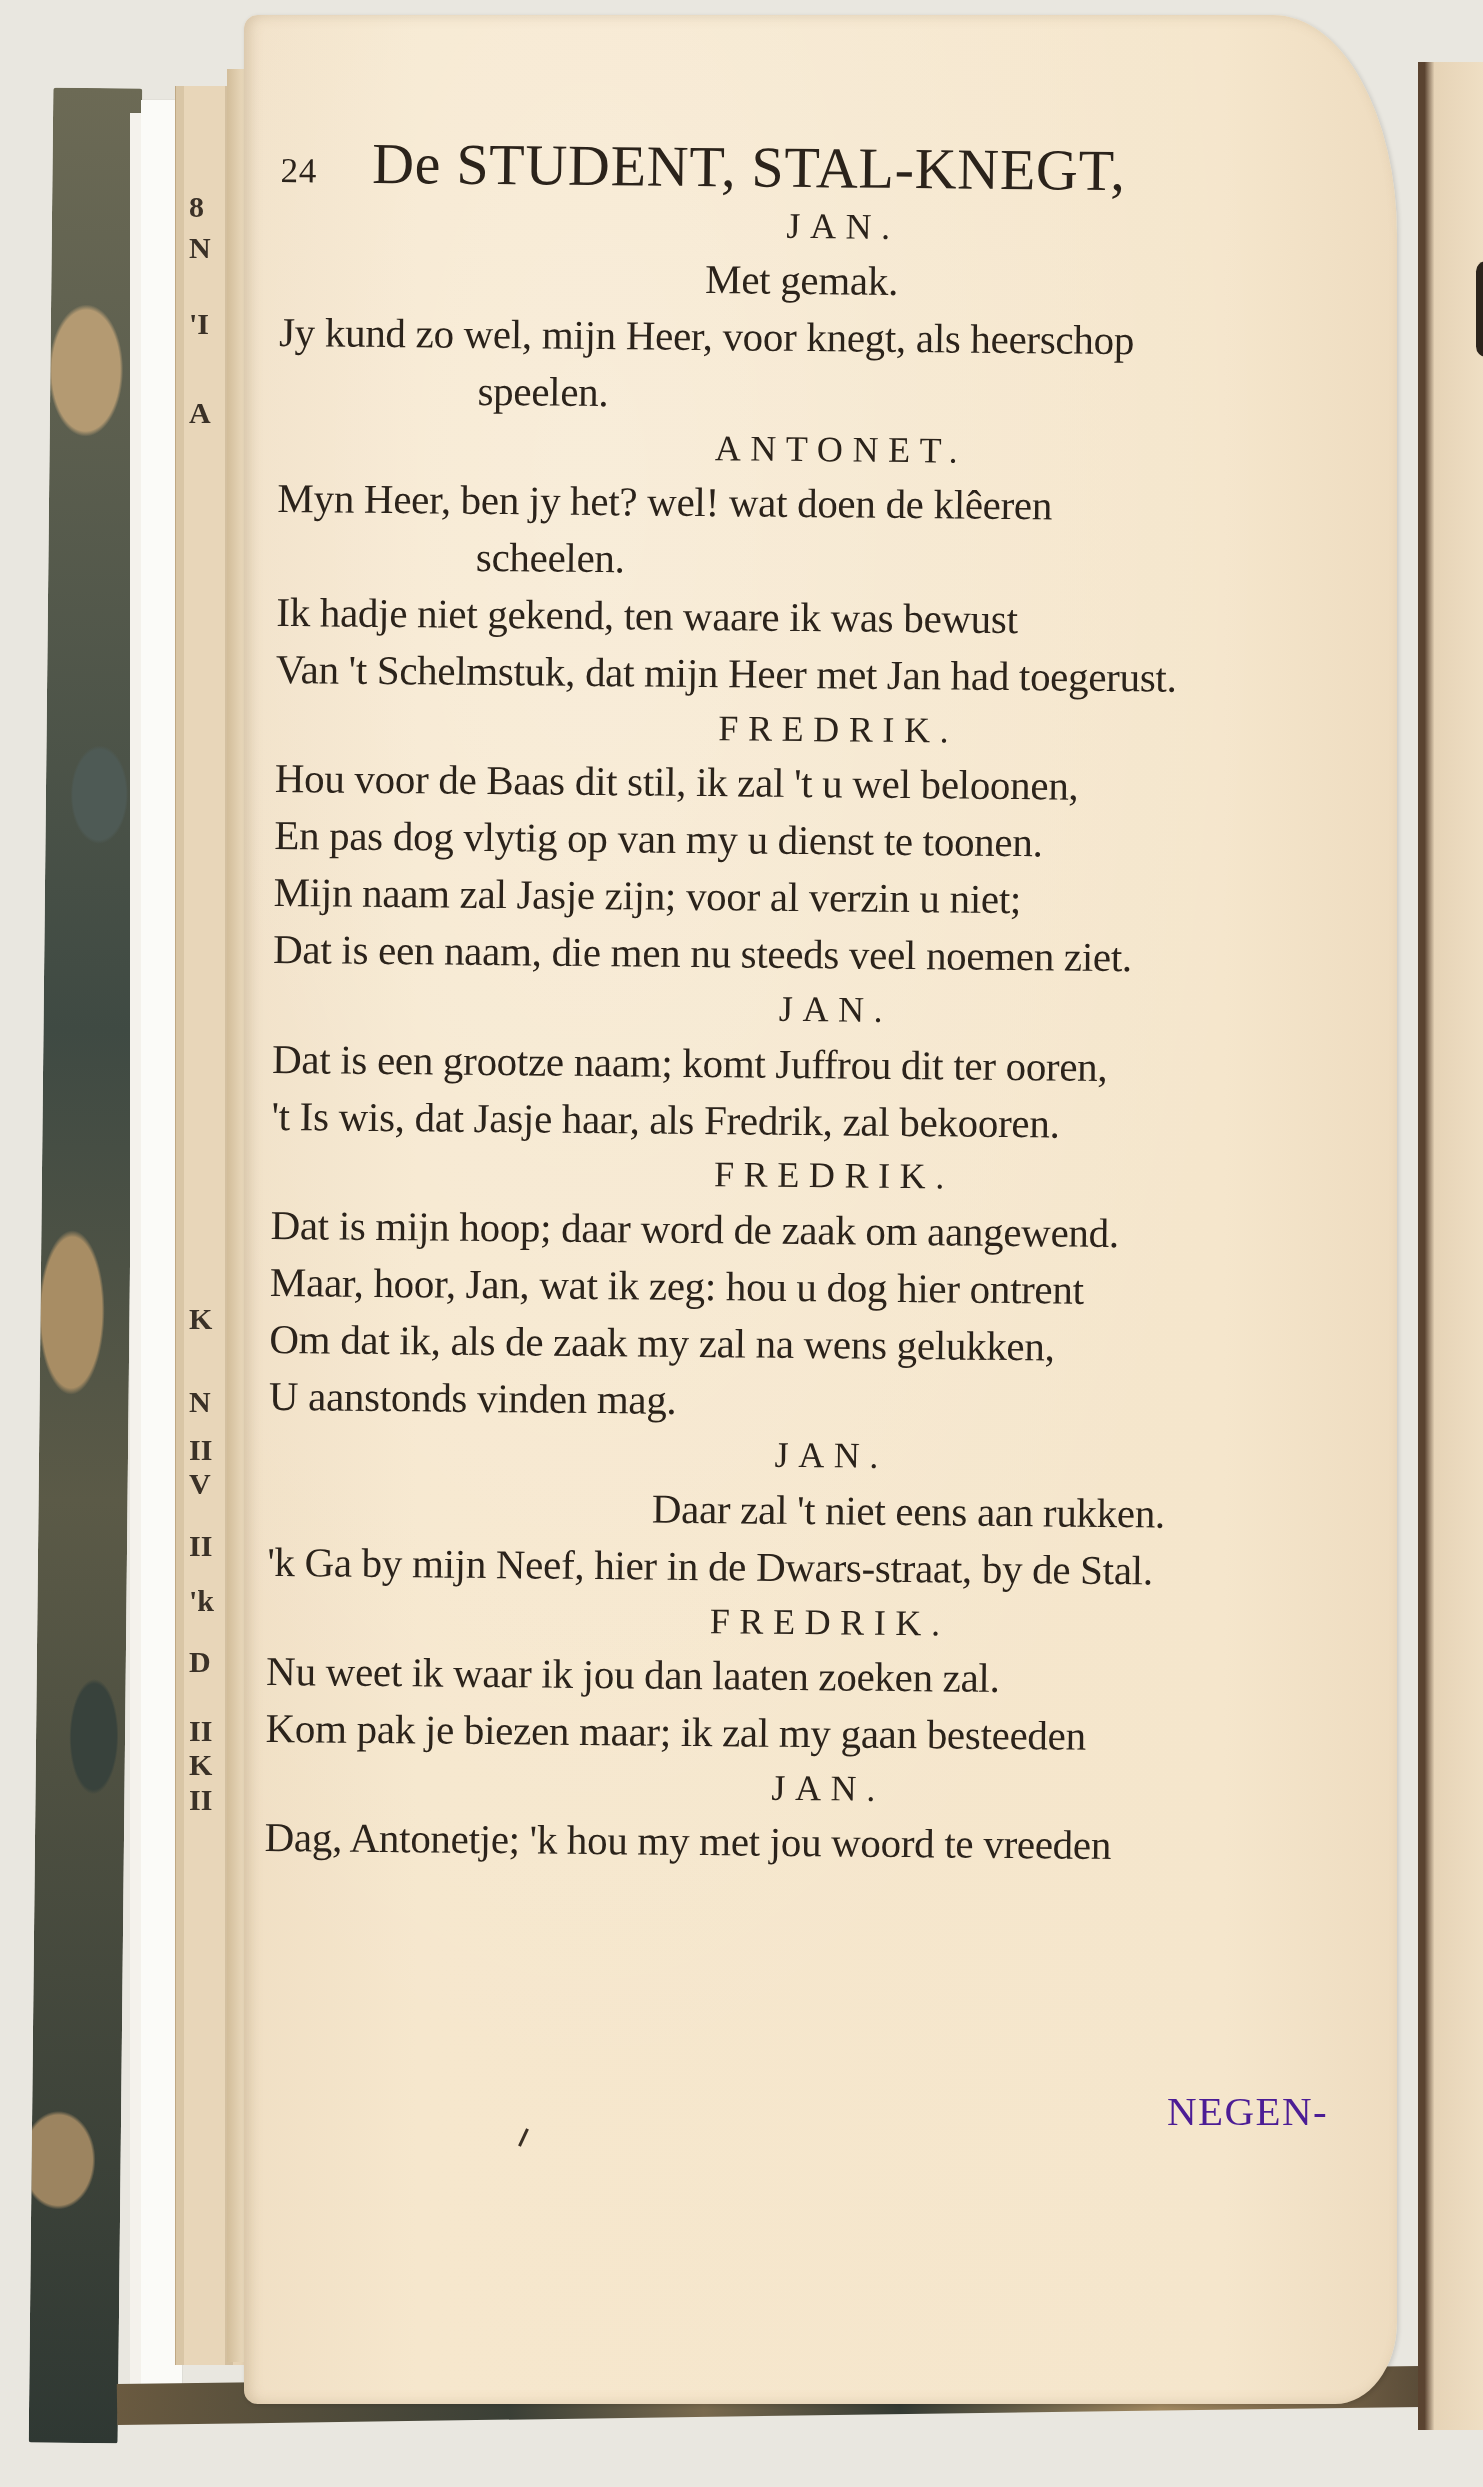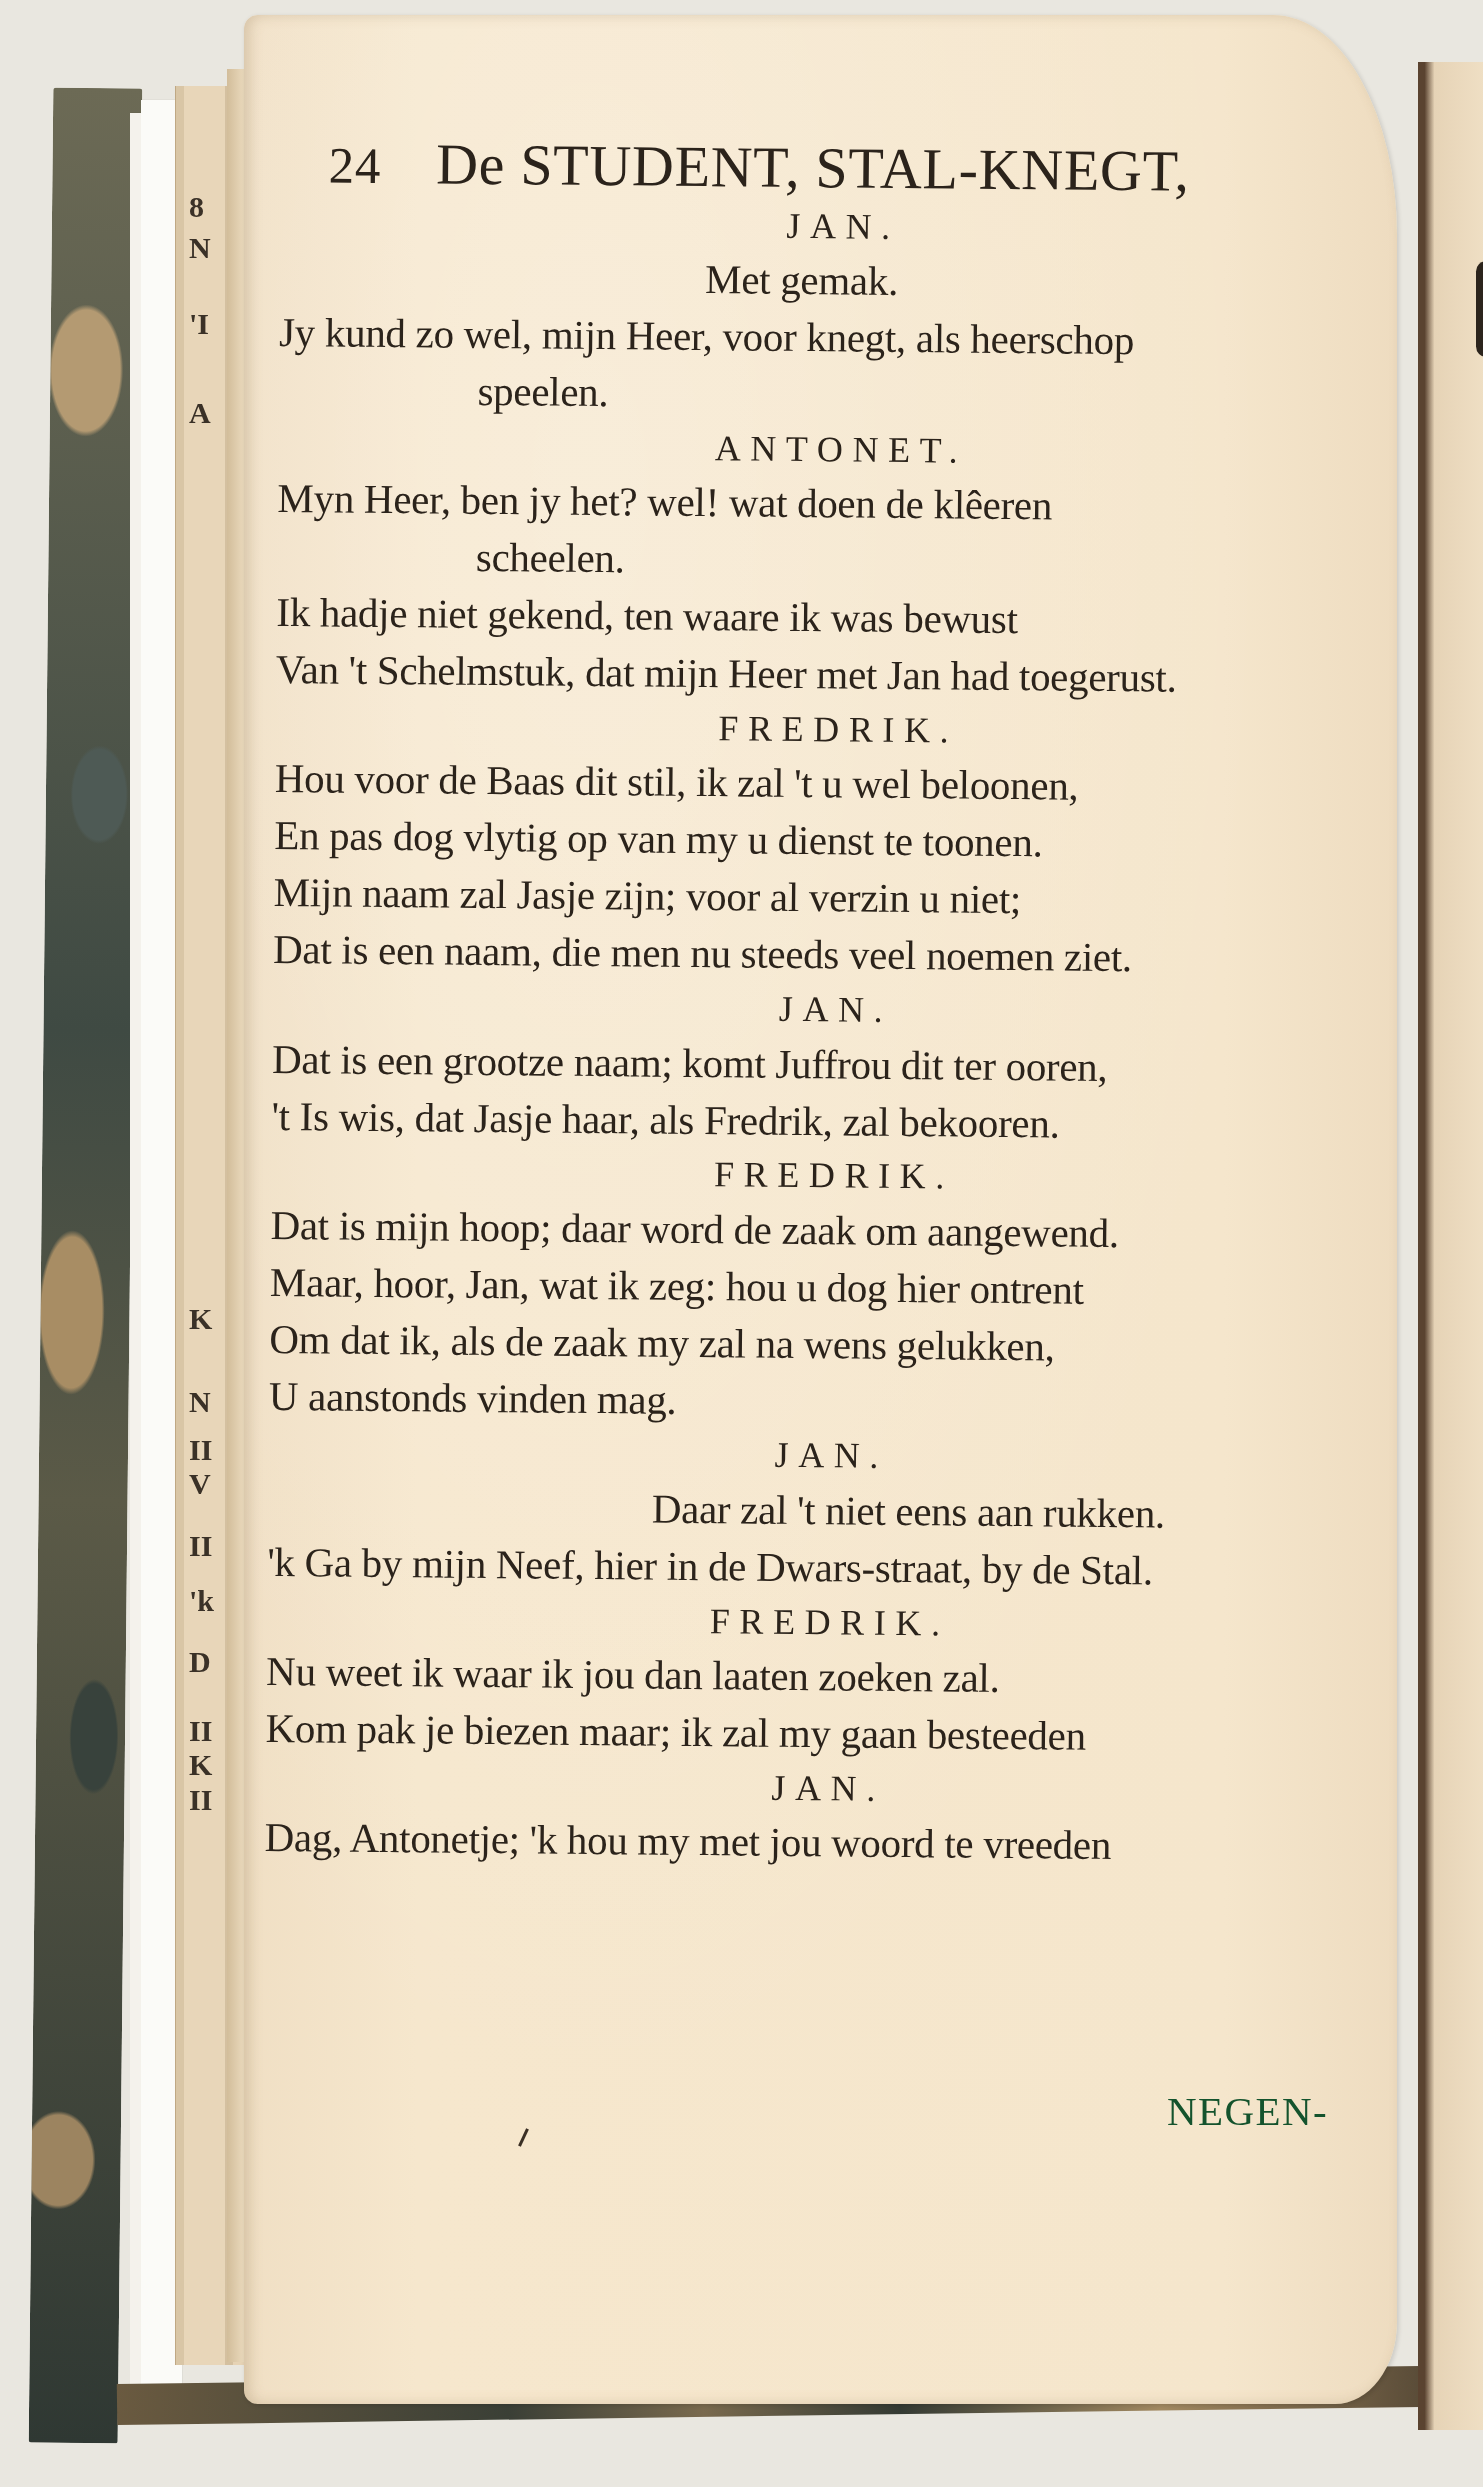--- a/index.html
+++ b/index.html
@@ -78,35 +78,35 @@
       position: absolute; left: 281px; top: 134px; width: 1126px;
       color: #2b231b;
       transform: rotate(0.55deg);
       transform-origin: 0 0;
     }
     .running-head {
       display: flex; align-items: baseline; gap: 55px;
       font-size: 58px; line-height: 1; margin-bottom: 5.5px;
       letter-spacing: 0.7px;
     }
-    .page-num { font-size: 51px; margin-left: 48px; }
+    .page-num { font-size: 35px; }
     .speaker {
       text-align: center; font-size: 36px; letter-spacing: 9.6px;
       font-variant: small-caps; line-height: 1.3; margin: 2.7px 0;
     }
     .verse {
       font-size: 41px; line-height: 57px; white-space: nowrap;
       letter-spacing: -0.3px;
     }
     .verse.indent-1 { padding-left: 199px; }
     .verse.center { text-align: center; padding-right: 82px; }
     .verse.indent-2 { padding-left: 384px; }
     .catchword {
       position: absolute; left: 1167px; top: 2087px;
-      font-size: 41px; letter-spacing: 1.4px; color: #14532d;
+      font-size: 41px; letter-spacing: 1.4px; color: #4c1d95;
     }
     .pen-mark {
       position: absolute; left: 522px; top: 2128px; width: 2.7px; height: 19px;
       background: #3a2f24; transform: rotate(25deg);
     }
   </style>
 </head>
 <body>
 
 <div class="scene">

